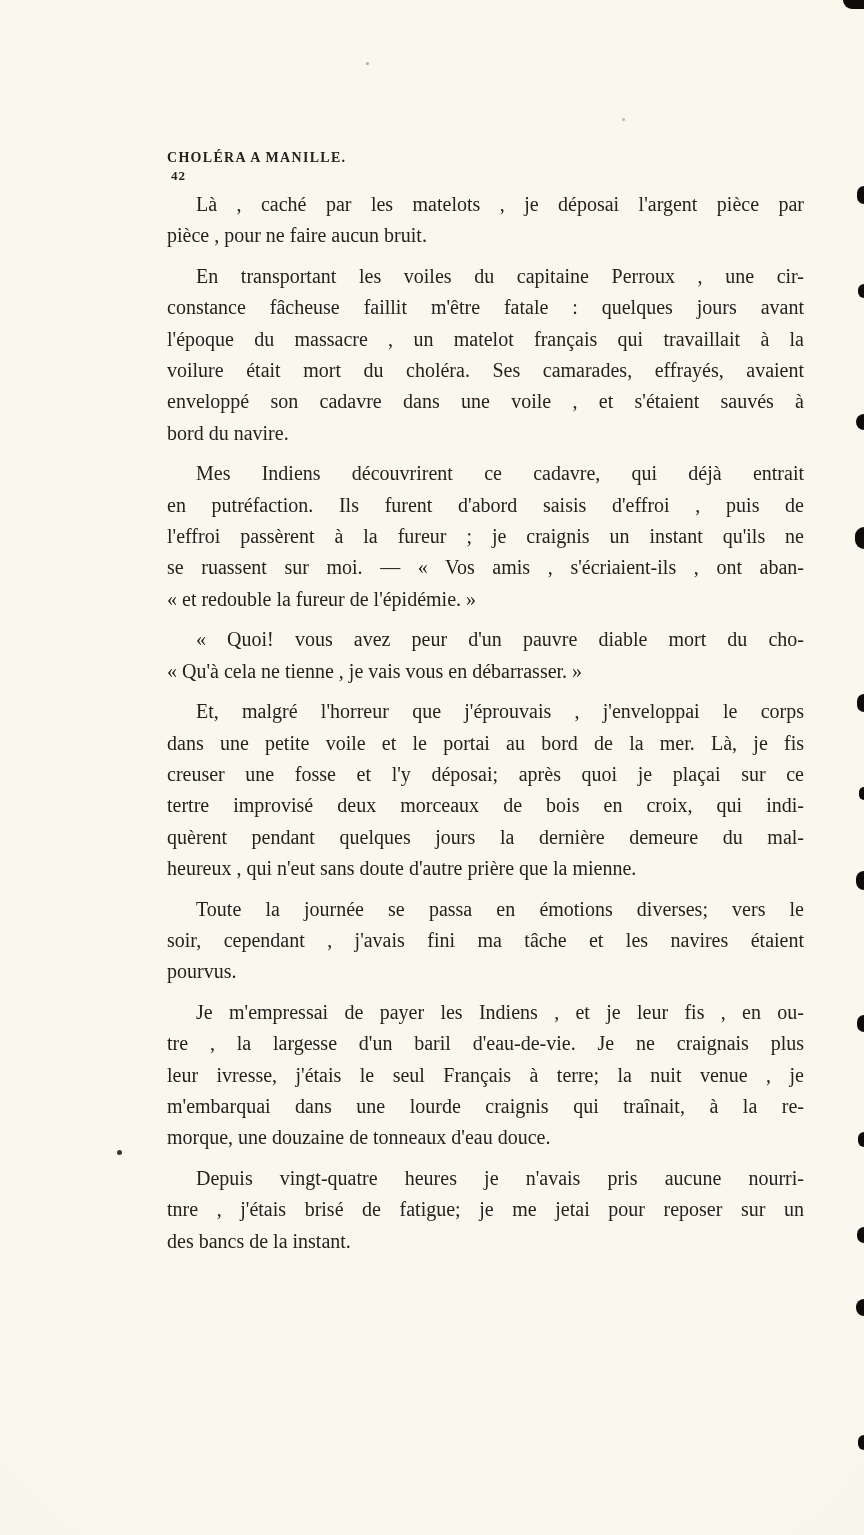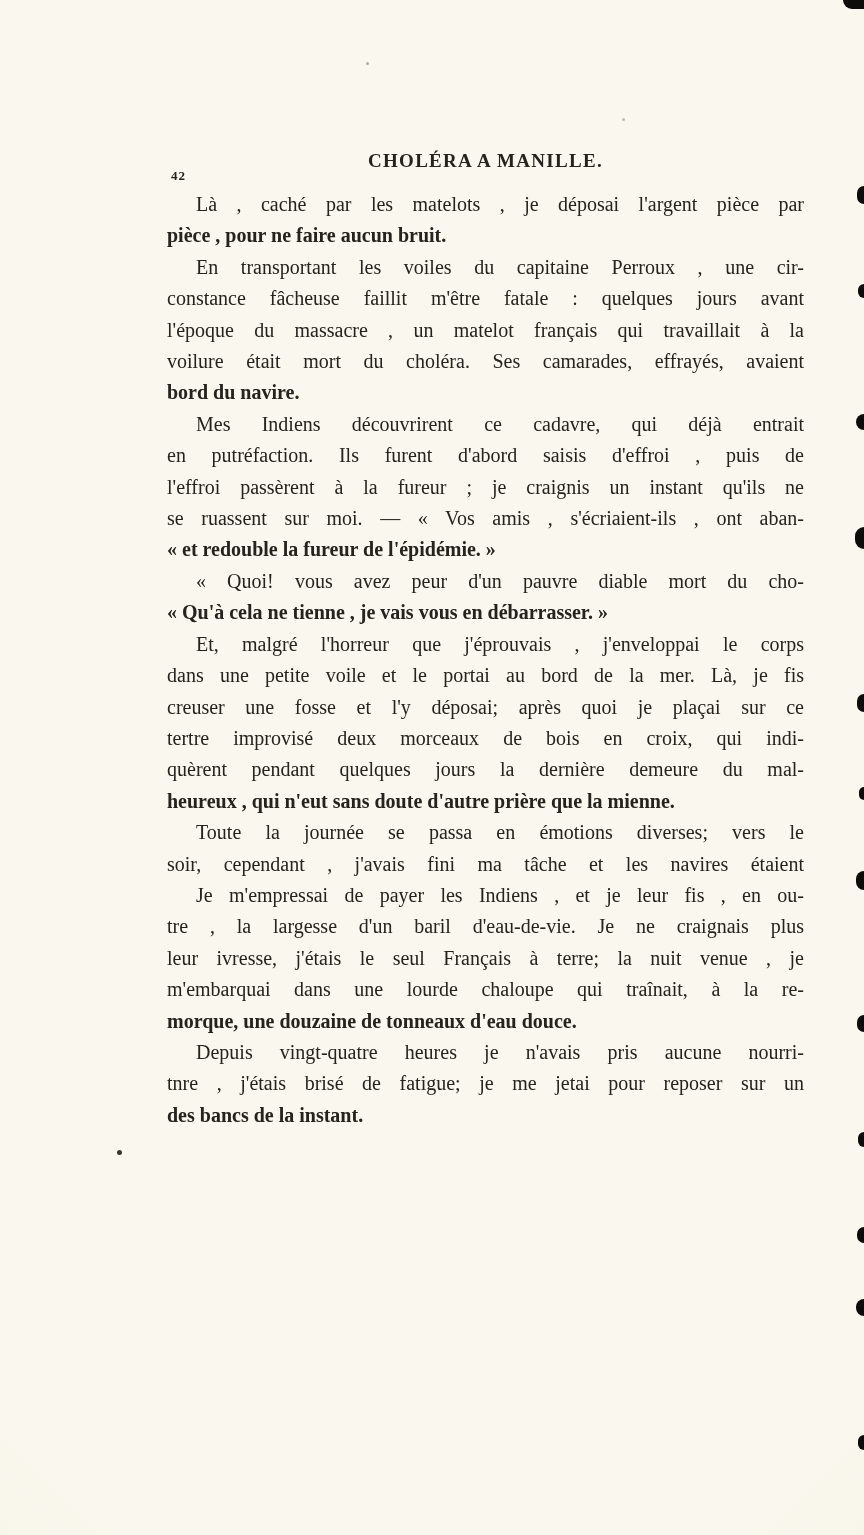--- a/index.html
+++ b/index.html
@@ -29,35 +29,34 @@
   }
   .page-number {
     position: absolute;
     left: 4px; top: 18px;
     font-size: 13px;
     letter-spacing: 1px;
     font-weight: bold;
   }
   .header-title {
     display: block;
-    text-align: center;
-    font-size: 19px;
+    font-size: 14px;
     font-weight: bold;
     letter-spacing: 1.3px;
   }
   .para { margin: 0; }
   .line {
     font-size: 20px;
     line-height: 31.4px;
     text-align: justify;
     text-align-last: justify;
     white-space: normal;
   }
-  .line.last { text-align-last: left; font-weight: bold; }
-  .line.first { text-indent: 29px; }
+  .line.last { text-align-last: left; }
+  .line.first { text-indent: 29px; margin-top: 9px; }
   .ink {
     position: absolute;
     background: #0d0c0a;
   }
   .dot {
     position: absolute;
     border-radius: 50%;
   }
 </style>
 </head>
@@ -74,20 +73,21 @@
     <main>
         <div class="para">
           <div class="line first">Là , caché par les matelots , je déposai l'argent pièce par</div>
           <div class="line last">pièce , pour ne faire aucun bruit.</div>
         </div>
         <div class="para">
           <div class="line first">En transportant les voiles du capitaine Perroux , une cir-</div>
           <div class="line">constance fâcheuse faillit m'être fatale : quelques jours avant</div>
           <div class="line">l'époque du massacre , un matelot français qui travaillait à la</div>
           <div class="line">voilure était mort du choléra. Ses camarades, effrayés, avaient</div>
+          <div class="line">enveloppé son cadavre dans une voile , et s'étaient sauvés à</div>
           <div class="line last">bord du navire.</div>
         </div>
         <div class="para">
           <div class="line first">Mes Indiens découvrirent ce cadavre, qui déjà entrait</div>
           <div class="line">en putréfaction. Ils furent d'abord saisis d'effroi , puis de</div>
           <div class="line">l'effroi passèrent à la fureur ; je craignis un instant qu'ils ne</div>
           <div class="line">se ruassent sur moi. — « Vos amis , s'écriaient-ils , ont aban-</div>
           <div class="line last">« et redouble la fureur de l'épidémie. »</div>
         </div>
         <div class="para">
@@ -98,26 +98,27 @@
           <div class="line first">Et, malgré l'horreur que j'éprouvais , j'enveloppai le corps</div>
           <div class="line">dans une petite voile et le portai au bord de la mer. Là, je fis</div>
           <div class="line">creuser une fosse et l'y déposai; après quoi je plaçai sur ce</div>
           <div class="line">tertre improvisé deux morceaux de bois en croix, qui indi-</div>
           <div class="line">quèrent pendant quelques jours la dernière demeure du mal-</div>
           <div class="line last">heureux , qui n'eut sans doute d'autre prière que la mienne.</div>
         </div>
         <div class="para">
           <div class="line first">Toute la journée se passa en émotions diverses; vers le</div>
           <div class="line">soir, cependant , j'avais fini ma tâche et les navires étaient</div>
+          <div class="line last">pourvus.</div>
         </div>
         <div class="para">
           <div class="line first">Je m'empressai de payer les Indiens , et je leur fis , en ou-</div>
           <div class="line">tre , la largesse d'un baril d'eau-de-vie. Je ne craignais plus</div>
           <div class="line">leur ivresse, j'étais le seul Français à terre; la nuit venue , je</div>
-          <div class="line">m'embarquai dans une lourde chaloupe qui traînait, à la re-</div>
+          <div class="line">m'embarquai dans une lourde craignis qui traînait, à la re-</div>
           <div class="line last">morque, une douzaine de tonneaux d'eau douce.</div>
         </div>
         <div class="para">
           <div class="line first">Depuis vingt-quatre heures je n'avais pris aucune nourri-</div>
           <div class="line">tnre , j'étais brisé de fatigue; je me jetai pour reposer sur un</div>
           <div class="line last">des bancs de la instant.</div>
         </div>
       </main>
   </div>
 

